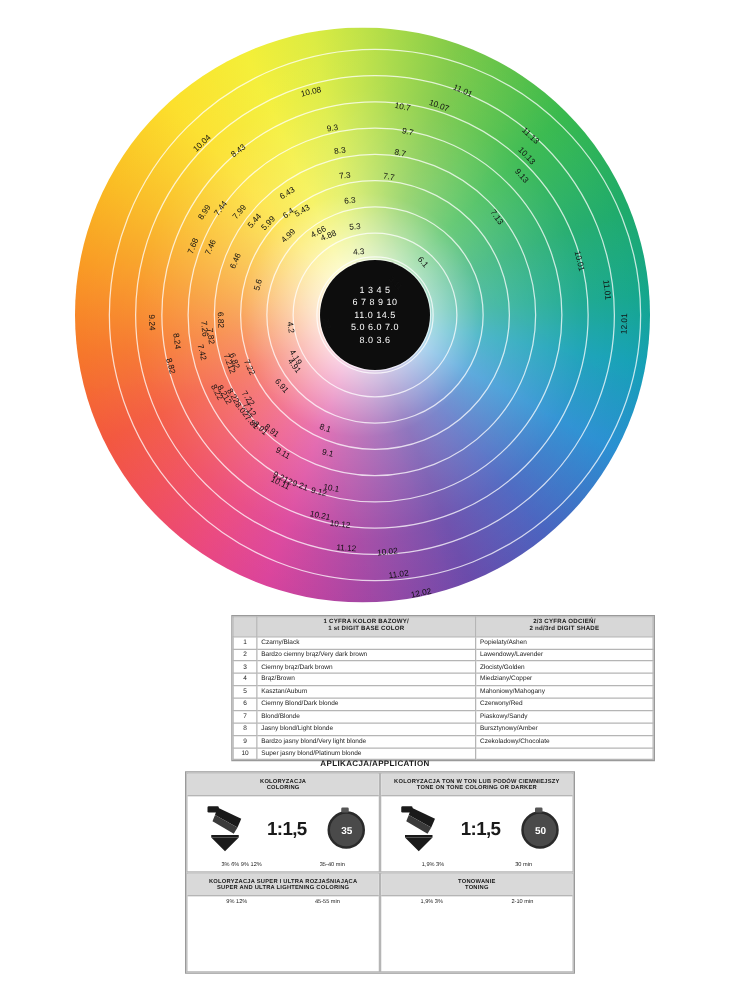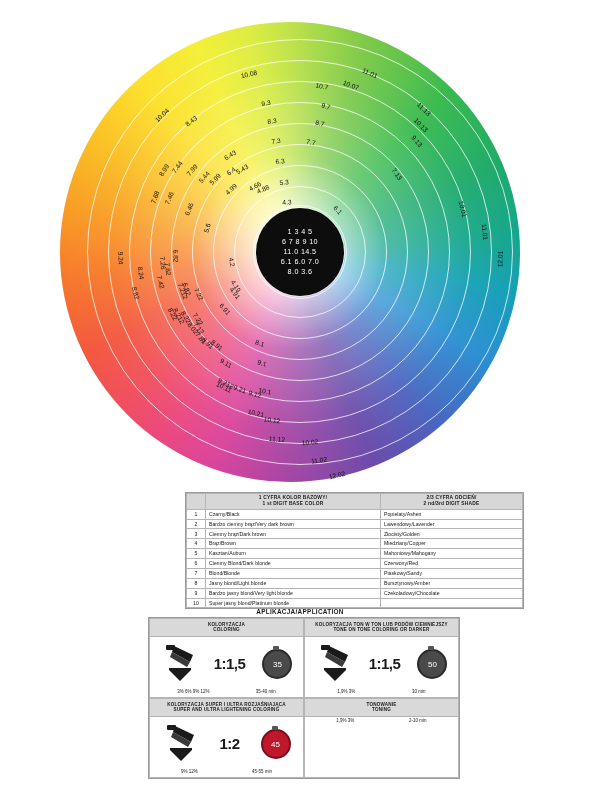--- a/index.html
+++ b/index.html
@@ -118,21 +118,21 @@
     font-size:4.6px;padding:1px 4px 3px;
   }
   .tube{width:34px;height:40px;position:relative;}
   .tube svg{width:34px;height:40px;display:block;}
   .ratio{font-size:15px;font-weight:bold;letter-spacing:-.5px;}
   .timer{width:28px;height:28px;position:relative;}
   .timer .dial{
     width:26px;height:26px;border-radius:50%;
     border:2px solid #333;
     display:flex;align-items:center;justify-content:center;
-    font-size:8px;font-weight:normal;color:#fff;
+    font-size:8px;font-weight:bold;color:#fff;
   }
   .timer .dial.red{background:#c0182b;border-color:#7a0f1c;}
   .timer .dial.grey{background:#4a4a4a;border-color:#2a2a2a;}
   .timer .dial.white{background:#f2f2f2;border-color:#555;color:#222;}
   .timer .knob{
     position:absolute;left:50%;top:-3px;transform:translateX(-50%);
     width:6px;height:4px;background:#555;border-radius:1px;
   }
   .foot-left{font-size:4.5px;}
   .foot-right{font-size:4.5px;}
@@ -149,21 +149,21 @@
   <div class="ring" style="width:256px;height:256px;"></div>
   <div class="ring" style="width:298px;height:298px;"></div>
   <div class="ring" style="width:340px;height:340px;"></div>
   <div class="ring" style="width:382px;height:382px;"></div>
   <div class="ring" style="width:424px;height:424px;"></div>
 
   <div id="center-badge">
     <div>1 3 4 5</div>
     <div>6 7 8 9 10</div>
     <div>11.0  14.5</div>
-    <div>6.1  6.0  7.0</div>
+    <div>5.0  6.0  7.0</div>
     <div>8.0  3.6</div>
   </div>
   <div id="wheel-labels">
       <div class="wlabel" style="left: 188.969px; top: 52.2749px; transform: translate(-50%, -50%) rotate(-13deg);">10.08</div>
       <div class="wlabel" style="left: 309.753px; top: 50.872px; transform: translate(-50%, -50%) rotate(24deg);">11.01</div>
       <div class="wlabel" style="left: 262.193px; top: 64.3799px; transform: translate(-50%, -50%) rotate(11deg);">10.7</div>
       <div class="wlabel" style="left: 290.825px; top: 62.8851px; transform: translate(-50%, -50%) rotate(20deg);">10.07</div>
       <div class="wlabel" style="left: 206.46px; top: 81.3727px; transform: translate(-50%, -50%) rotate(-9deg);">9.3</div>
       <div class="wlabel" style="left: 266.404px; top: 83.9899px; transform: translate(-50%, -50%) rotate(14deg);">9.7</div>
       <div class="wlabel" style="left: 211.596px; top: 99.047px; transform: translate(-50%, -50%) rotate(-8deg);">8.3</div>
@@ -356,38 +356,20 @@
         </div>
       </div>
       <div class="app-foot">
         <div class="foot-left">1,9%  3%</div>
         <div class="foot-right">30 min</div>
       </div>
     </div>
     <div class="app-cell">
       <div class="app-head" style="white-space: pre-line;">KOLORYZACJA SUPER I ULTRA ROZJAŚNIAJĄCA
 SUPER AND ULTRA LIGHTENING COLORING</div>
-      <div class="app-body">
-        <div class="tube">
-          <svg viewBox="0 0 34 40">
-            <g>
-              <rect x="3" y="2" width="9" height="5" rx="1" fill="#1a1a1a"></rect>
-              <polygon points="11,3 30,12 27,19 9,9" fill="#1a1a1a"></polygon>
-              <polygon points="9,9 27,19 24,24 7,14" fill="#3a3a3a"></polygon>
-              <polygon points="6,27 28,27 17,38" fill="#1a1a1a"></polygon>
-              <rect x="6" y="25" width="22" height="2" fill="#1a1a1a"></rect>
-            </g>
-          </svg>
-        </div>
-        <div class="ratio">1:2</div>
-        <div class="timer">
-          <div class="knob"></div>
-          <div class="dial red">45</div>
-        </div>
-      </div>
       <div class="app-foot">
         <div class="foot-left">9%  12%</div>
         <div class="foot-right">45-55 min</div>
       </div>
     </div>
     <div class="app-cell">
       <div class="app-head" style="white-space: pre-line;">TONOWANIE
 TONING</div>
       <div class="app-foot">
         <div class="foot-left">1,9%  3%</div>

